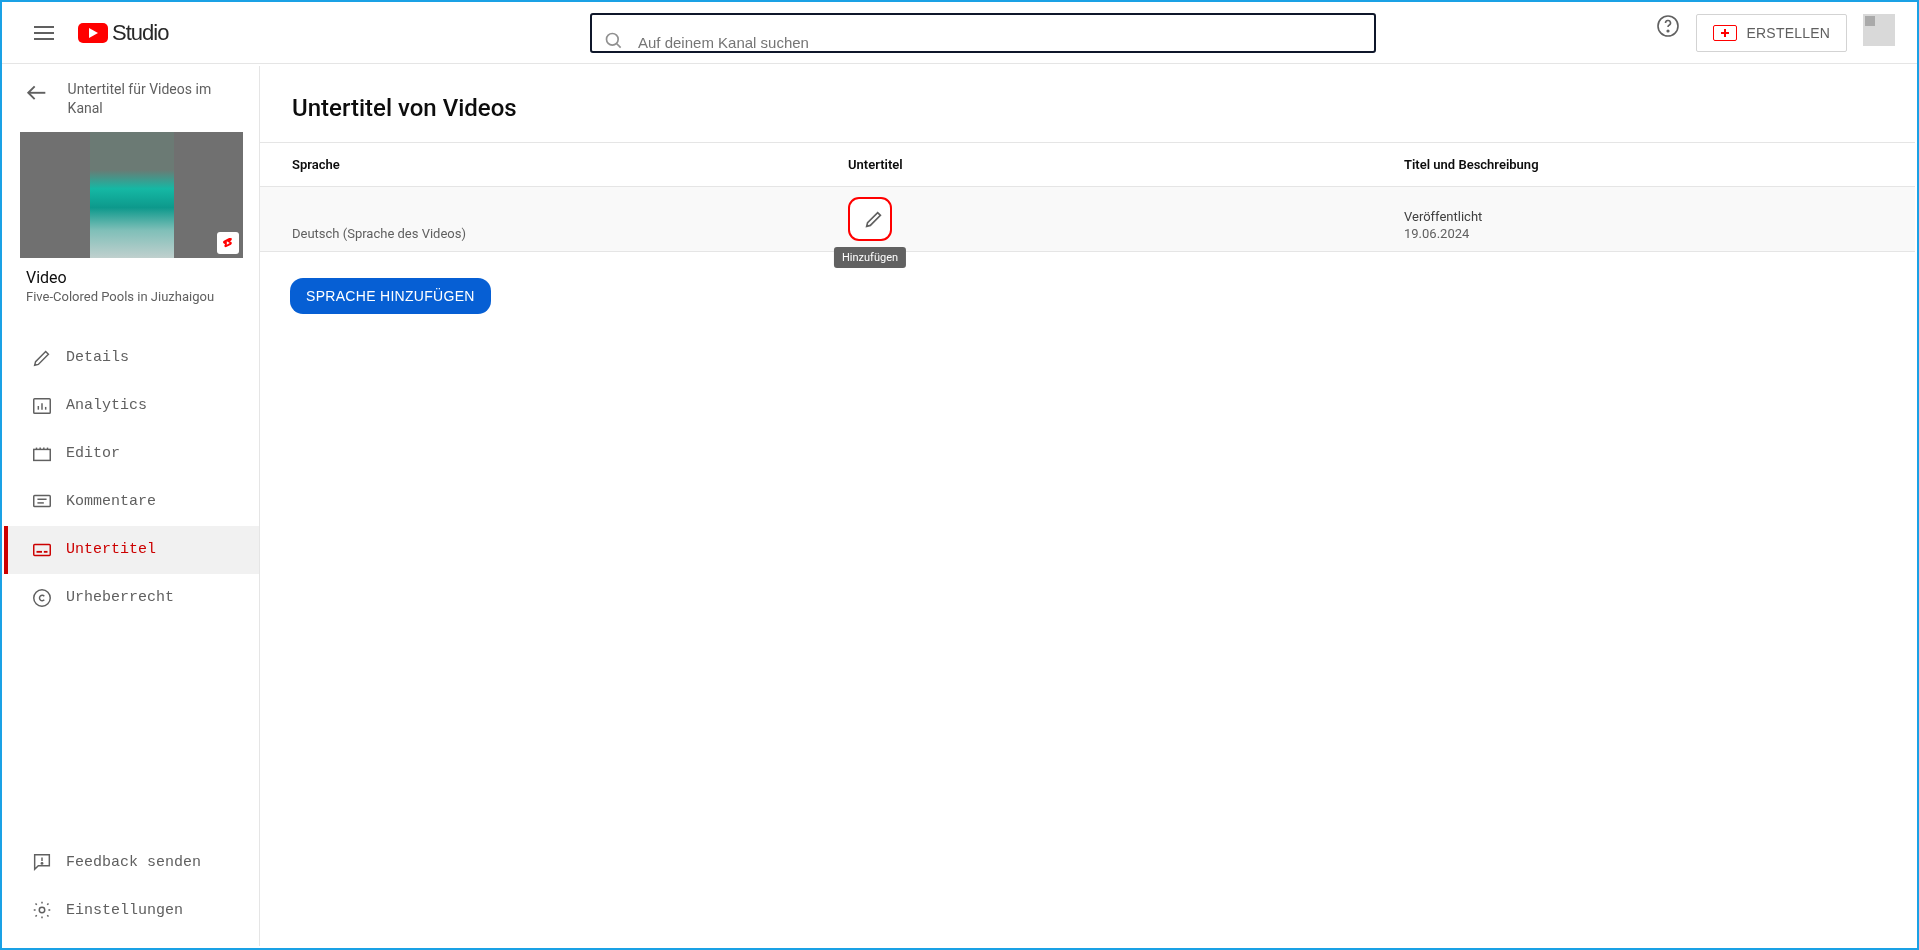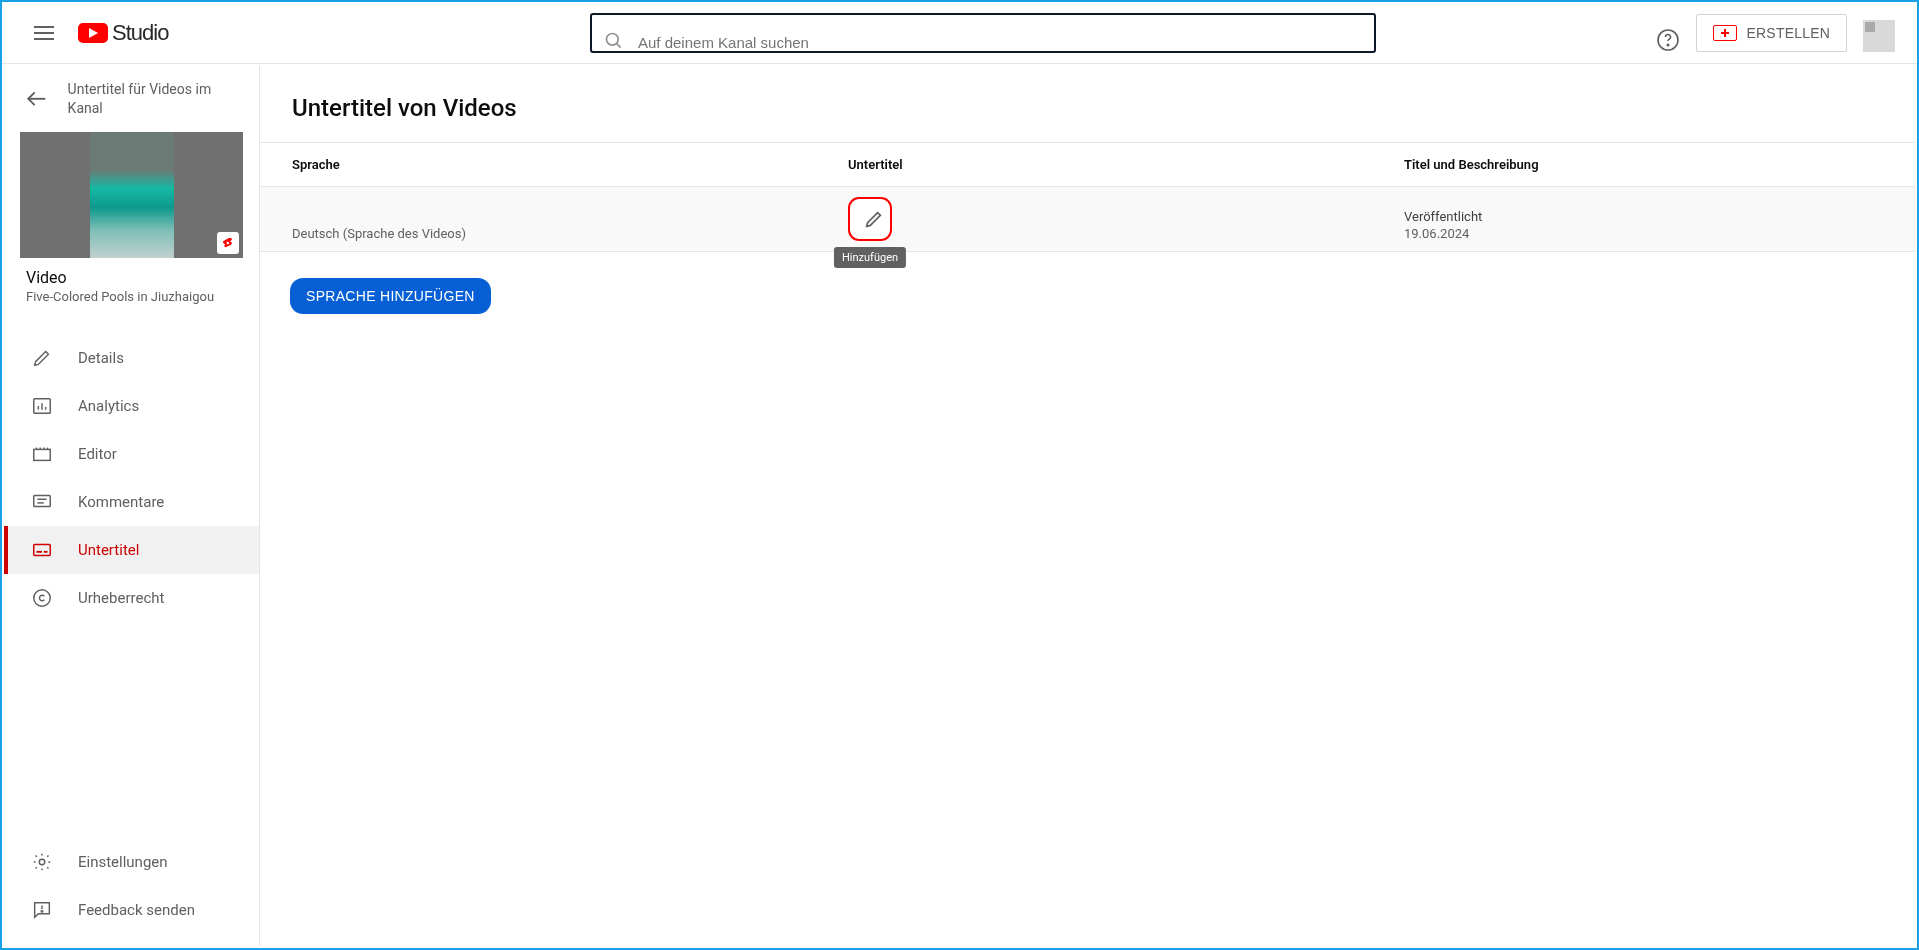--- a/index.html
+++ b/index.html
@@ -76,21 +76,21 @@
     border: none; outline: none;
     font-size: 15px;
     color: #606060;
     flex: 1;
     background: transparent;
   }
   .header-right {
     position: absolute;
     right: 22px;
     display: flex;
-    align-items: flex-end;
+    align-items: flex-start;
     gap: 16px;
   }
   .help-btn {
     width: 24px; height: 24px;
     color: #606060;
     cursor: pointer;
   }
   .create-btn {
     height: 38px;
     border: 1px solid #d3d3d3;
@@ -146,21 +146,20 @@
     left: 2px;
     top: 64px;
     width: 256px;
     bottom: 2px;
     border-right: 1px solid #e5e5e5;
     display: flex;
     flex-direction: column;
   }
   .sidebar-header {
     display: flex;
-    align-items: center;
     padding: 14px 12px 14px 20px;
   }
   .back-arrow {
     width: 26px; height: 26px;
     color: #606060;
     cursor: pointer;
     margin-right: 18px;
   }
   .sidebar-title {
     font-size: 14px;
@@ -203,24 +202,25 @@
   }
   .nav {
     margin-top: 12px;
     flex: 1;
   }
   .nav-item {
     height: 48px;
     display: flex;
     align-items: center;
     padding-left: 26px;
-    gap: 24px;
+    gap: 12px;
     cursor: pointer;
     font-size: 15px;
     color: #606060;
+    font-family: Liberation Mono, monospace;
   }
   .nav-item.active {
     background: #f1f1f1;
     color: #cc0000;
     position: relative;
   }
   .nav-item.active::before {
     content: "";
     position: absolute;
     left: 0; top: 0; bottom: 0;
@@ -434,35 +434,35 @@
           </svg>
       </span>
       <span>Urheberrecht</span>
     </div>
   </div>
 
   <div class="sidebar-bottom">
     <div class="nav-item">
       <span class="nicon">
         <svg viewBox="0 0 24 24" width="22" height="22" fill="none" stroke="currentColor" stroke-width="1.6">
-            <circle cx="12" cy="12" r="3"></circle>
-            <path d="M12 3v2M12 19v2M4.9 4.9l1.4 1.4M17.7 17.7l1.4 1.4M3 12h2M19 12h2M4.9 19.1l1.4-1.4M17.7 6.3l1.4-1.4"></path>
-          </svg>
-      </span>
-      <span>Einstellungen</span>
-    </div>
-    <div class="nav-item">
-      <span class="nicon">
-        <svg viewBox="0 0 24 24" width="22" height="22" fill="none" stroke="currentColor" stroke-width="1.6">
             <path d="M4 4h16v12H8l-4 4V4z"></path>
             <line x1="12" y1="7" x2="12" y2="11"></line>
             <circle cx="12" cy="13.5" r="0.8" fill="currentColor"></circle>
           </svg>
       </span>
       <span>Feedback senden</span>
+    </div>
+    <div class="nav-item">
+      <span class="nicon">
+        <svg viewBox="0 0 24 24" width="22" height="22" fill="none" stroke="currentColor" stroke-width="1.6">
+            <circle cx="12" cy="12" r="3"></circle>
+            <path d="M12 3v2M12 19v2M4.9 4.9l1.4 1.4M17.7 17.7l1.4 1.4M3 12h2M19 12h2M4.9 19.1l1.4-1.4M17.7 6.3l1.4-1.4"></path>
+          </svg>
+      </span>
+      <span>Einstellungen</span>
     </div>
   </div>
 </div>
 
 <div class="main">
   <div class="page-title">Untertitel von Videos</div>
 
   <div class="table-head">
     <div class="col-lang">Sprache</div>
     <div class="col-sub">Untertitel</div>

